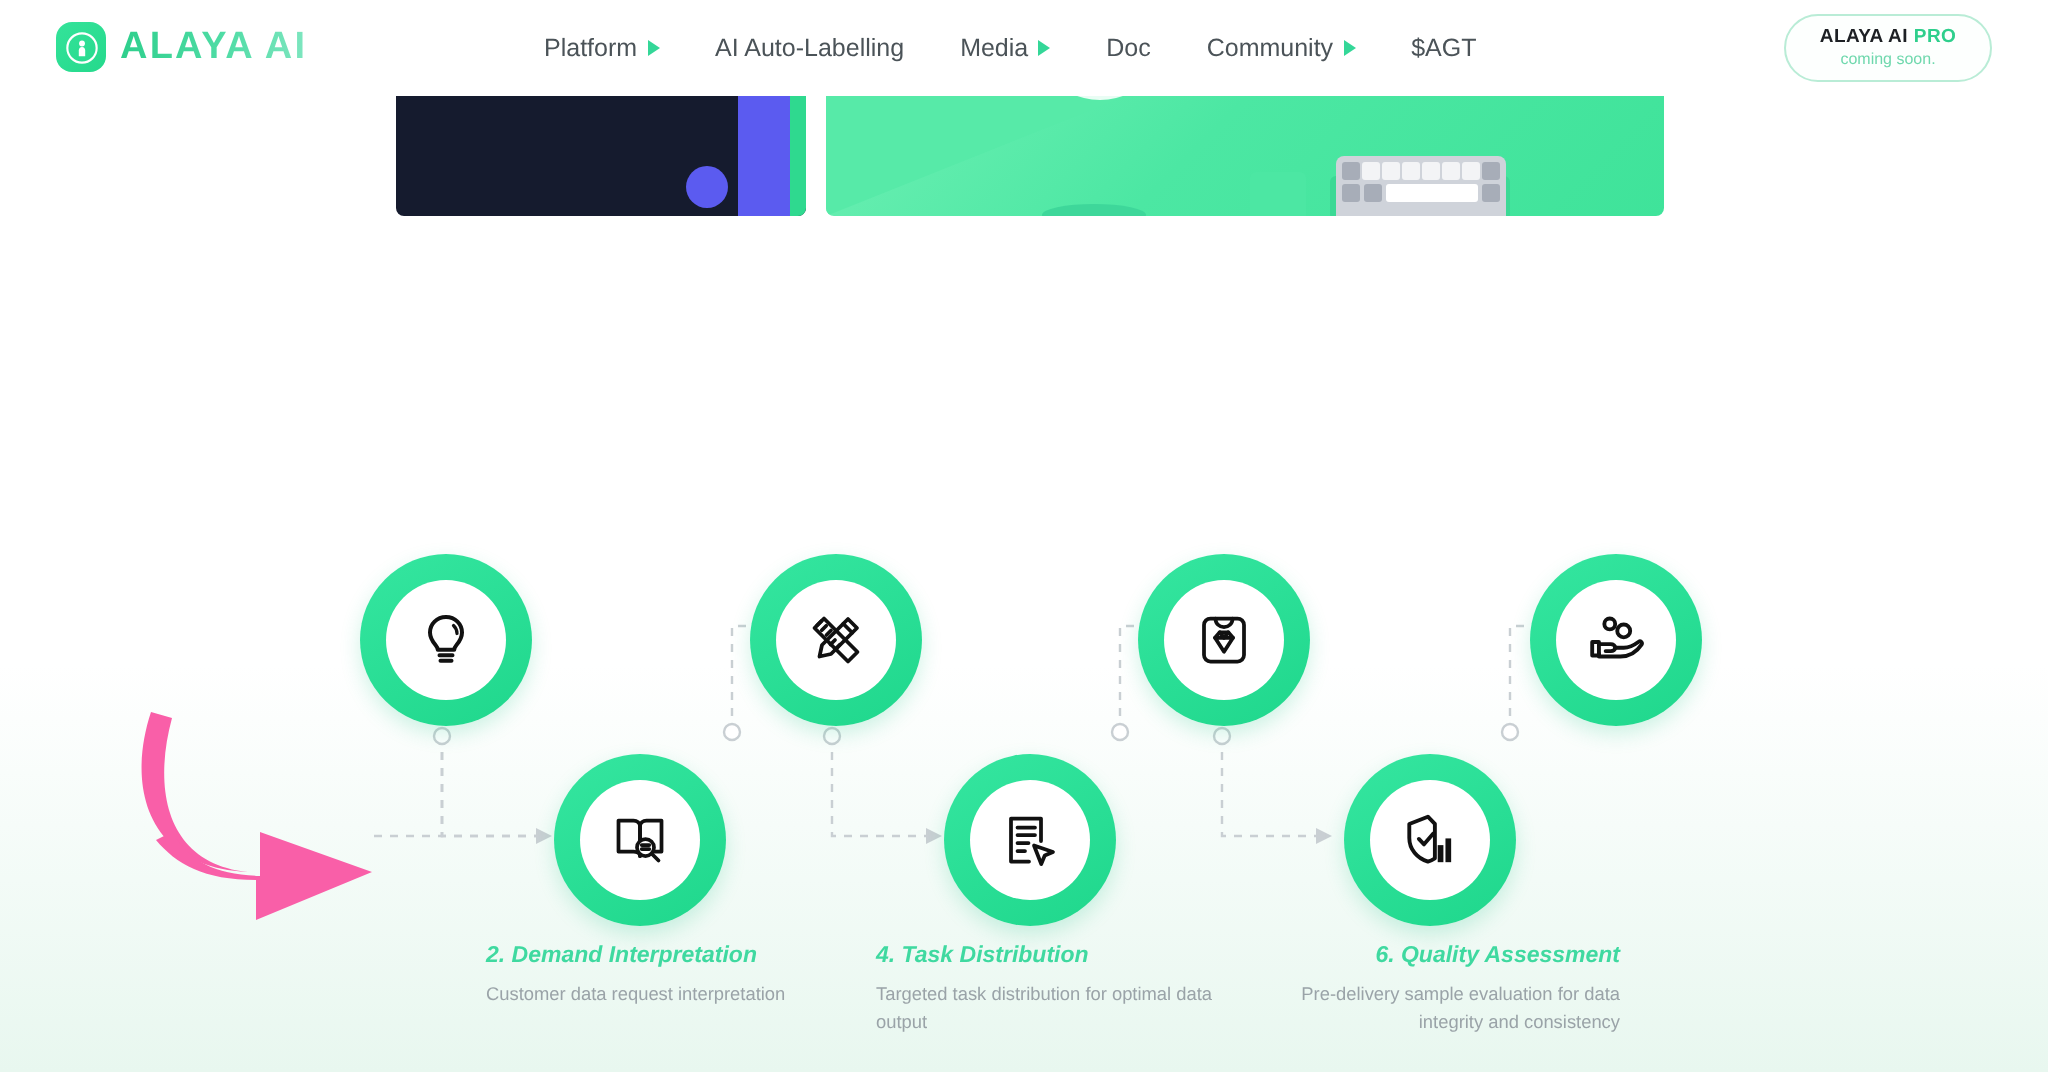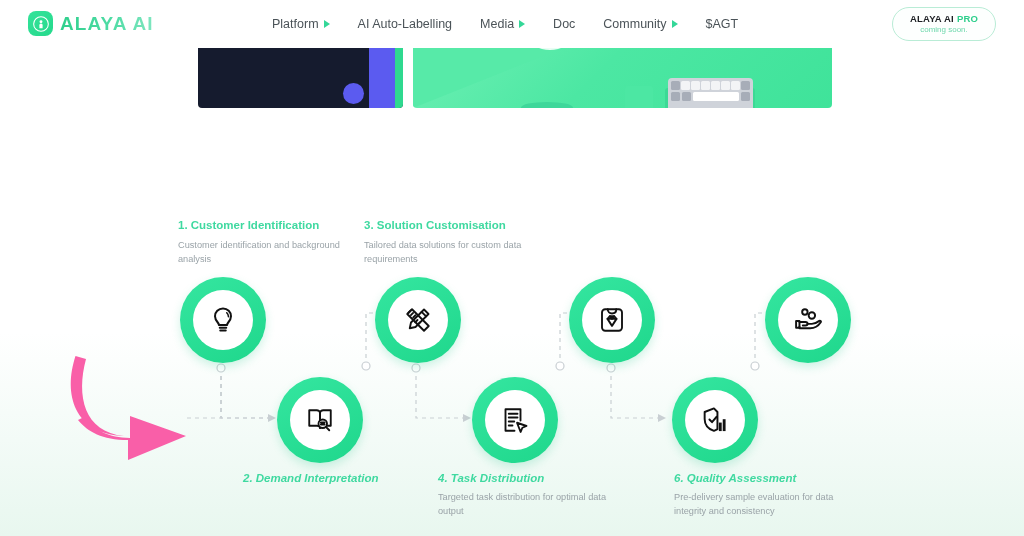--- a/index.html
+++ b/index.html
@@ -296,28 +296,20 @@
       <g fill="#c9cfd3">
         <polygon points="268,414 276,418 268,422"></polygon>
         <polygon points="411,309 419,313 411,317"></polygon>
         <polygon points="463,414 471,418 463,422"></polygon>
         <polygon points="605,309 613,313 605,317"></polygon>
         <polygon points="658,414 666,418 658,422"></polygon>
         <polygon points="800,309 808,313 800,317"></polygon>
       </g>
     </svg>
 
-    <div class="caption" style="left:178px; top:219px;">
-      <div class="ctitle">1. Customer Identification</div>
-      <div class="cdesc">Customer identification and background analysis</div>
-    </div>
-    <div class="caption" style="left:364px; top:219px;">
-      <div class="ctitle">3. Solution Customisation</div>
-      <div class="cdesc">Tailored data solutions for custom data requirements</div>
-    </div>
 
     <div class="node" style="left:180px; top:277px;">
       <div class="ring"></div>
       <div class="ring-inner">
         <span>
           <svg width="30" height="30" viewBox="0 0 24 24" fill="none" stroke="#111111" stroke-width="1.6" stroke-linecap="round" stroke-linejoin="round">
             <path d="M12 2.8 C8.3 2.8 5.6 5.6 5.6 9 c0 2.3 1.2 3.8 2.2 5 .6.7.9 1.2.9 1.9 h6.6 c0-.7.3-1.2.9-1.9 1-1.2 2.2-2.7 2.2-5 0-3.4-2.7-6.2-6.4-6.2Z"></path>
             <path d="M9.4 18.1 h5.2 M9.8 20.3 h4.4"></path>
             <path d="M15 6.2 a4.4 4.4 0 0 1 1.4 3.2" stroke-width="1.3"></path>
           </svg>
@@ -415,26 +407,27 @@
             <path d="M7.3 11.2 l2 2.1 3.6-4.2"></path>
             <rect x="14.6" y="13.6" width="2.2" height="6.6" fill="#111111" stroke="none"></rect>
             <rect x="17.6" y="11" width="2.2" height="9.2" fill="#111111" stroke="none"></rect>
           </svg>
         </span>
       </div>
     </div>
 
     <div class="caption below" style="left:243px; top:472px; width:185px;">
       <div class="ctitle">2. Demand Interpretation</div>
+      <div class="cdesc">Customer data request interpretation</div>
     </div>
     <div class="caption below" style="left:438px; top:472px;">
       <div class="ctitle">4. Task Distribution</div>
       <div class="cdesc">Targeted task distribution for optimal data output</div>
     </div>
-    <div class="caption below" style="left:674px; top:472px;">
+    <div class="caption below" style="left:630px; top:472px;text-align:right;">
       <div class="ctitle">6. Quality Assessment</div>
       <div class="cdesc">Pre-delivery sample evaluation for data integrity and consistency</div>
     </div>
 
     <svg class="pink-arrow" viewBox="0 0 140 110">
       <path d="M12 6 C-2 48 22 92 66 94 L66 72 L118 90 L62 110 L62 88" fill="#f95fa8" opacity="0"></path>
       <path d="M14 4
                C 2 44 16 84 62 86
                L 62 64
                L 128 82

